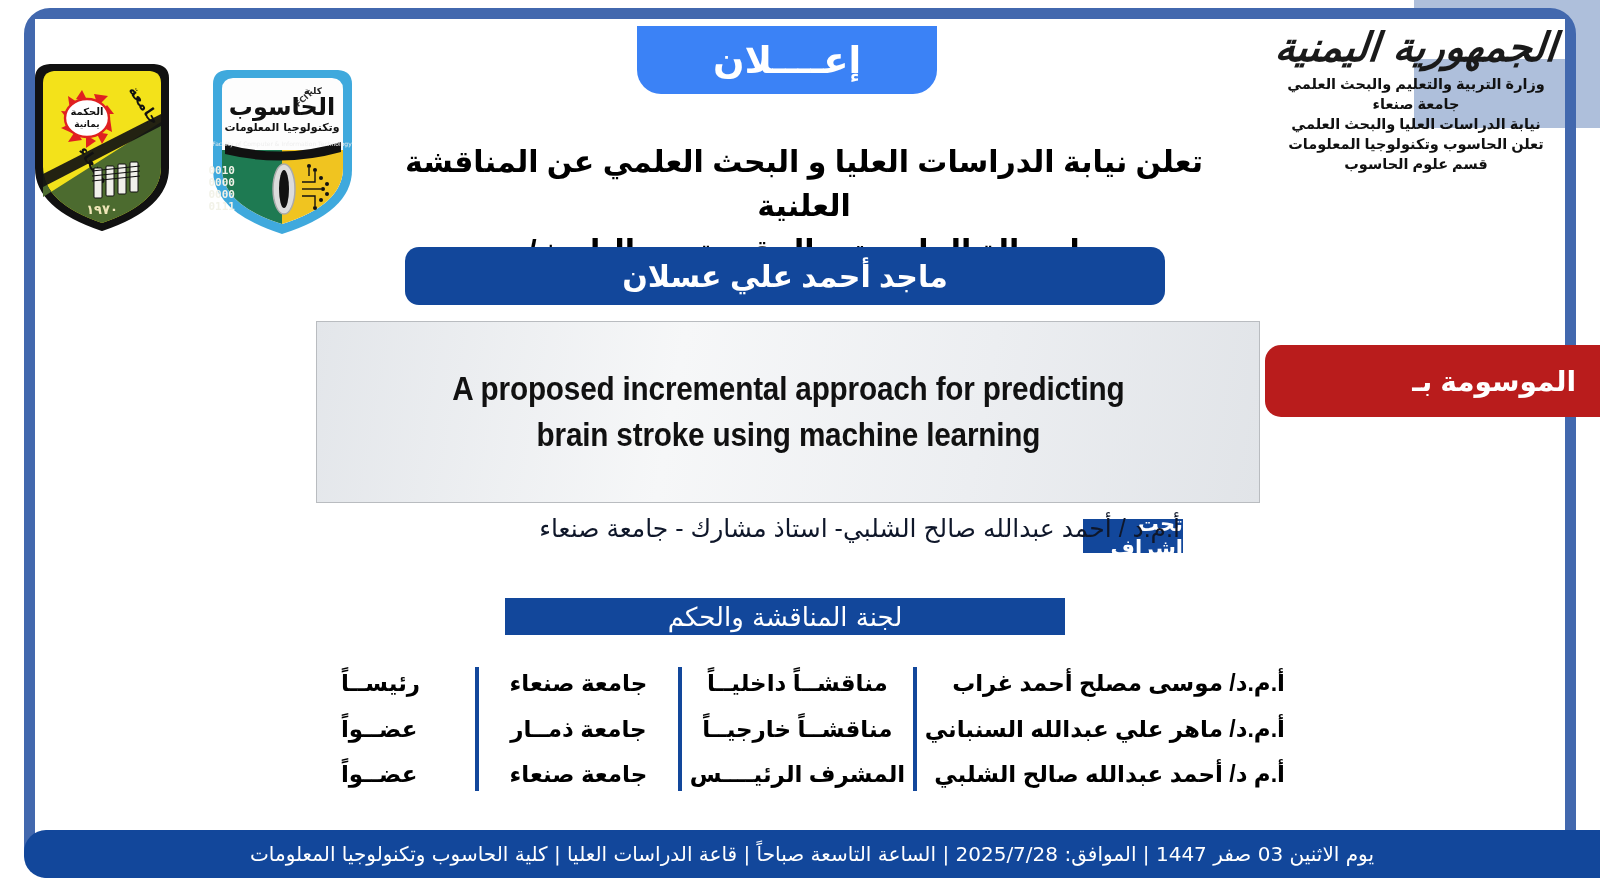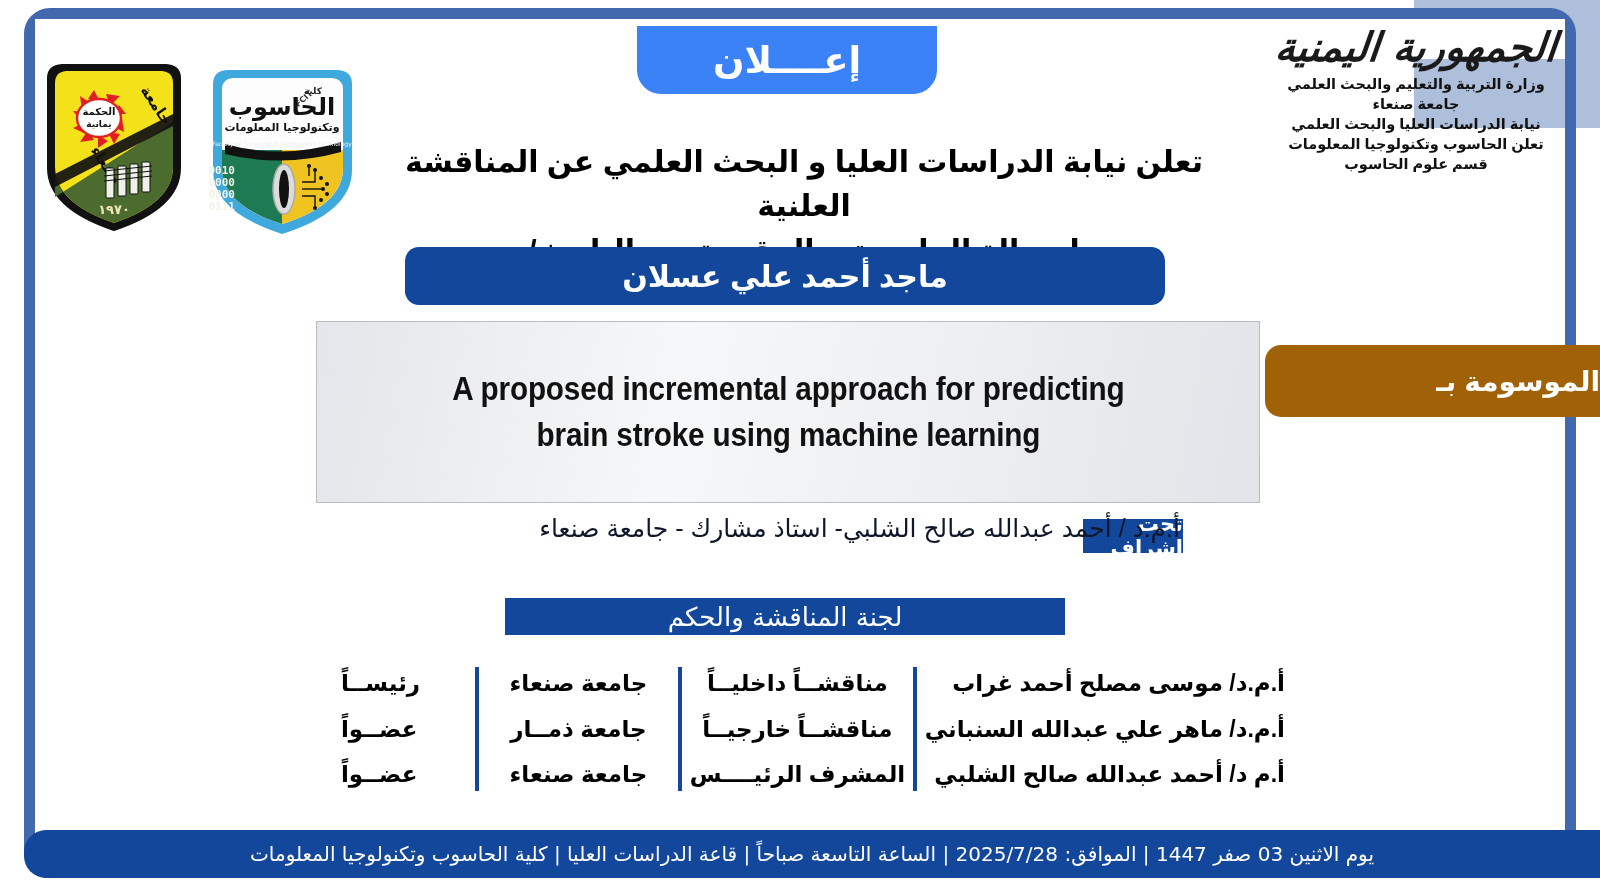--- a/index.html
+++ b/index.html
@@ -32,21 +32,21 @@
   
   .ident{position:absolute;right:34px;top:26px;width:300px;text-align:center;}
   .ident .calli{font-family:"DejaVu Serif",serif;font-size:40px;font-weight:bold;
                 font-style:italic;color:#1a1a1a;line-height:1.05;
                 letter-spacing:-2px;transform:skewX(-6deg);}
   .ident .lines{margin-top:6px;font-size:14.5px;font-weight:bold;color:#111;
                 line-height:1.38;}
 
   
   .logo{position:absolute;}
-  #logo-sanaa{left:40px;top:56px;width:148px;height:180px;}
+  #logo-sanaa{left:28px;top:56px;width:148px;height:180px;}
   #logo-fcit{left:205px;top:58px;width:155px;height:182px;}
 
   
   .body-text{position:absolute;right:396px;top:140px;width:800px;
              text-align:center;font-size:30px;font-weight:bold;color:#000;
              line-height:1.48;}
 
   
   .name-bar{position:absolute;left:405px;top:247px;width:760px;height:58px;
             background:#12479b;border-radius:14px;
@@ -58,22 +58,22 @@
               background:linear-gradient(100deg,#e3e6ea 0%,#f6f7f8 38%,#eceef1 70%,#e1e4e8 100%);
               border:1px solid #b9bcc0;
               display:flex;align-items:center;justify-content:center;}
   .title-card .t{font-size:33px;font-weight:bold;color:#111;text-align:center;
                  line-height:1.38;direction:ltr;letter-spacing:-0.2px;
                  font-family:"Liberation Sans",sans-serif;
                  transform:scaleX(0.9);}
 
   
   .tagged{position:absolute;left:1265px;top:345px;width:335px;height:72px;
-          background:#a16207;border-radius:16px 0 0 16px;
-          display:flex;align-items:center;box-sizing:border-box;}
+          background:#b91c1c;border-radius:16px 0 0 16px;
+          display:flex;align-items:center;padding-right:24px;box-sizing:border-box;}
   .tagged span{color:#fff;font-size:28px;font-weight:bold;}
 
   
   .sup-badge{position:absolute;left:1083px;top:519px;width:100px;height:34px;
              background:#12479b;display:flex;align-items:center;justify-content:center;}
   .sup-badge span{color:#fff;font-size:21px;font-weight:bold;}
   .sup-text{position:absolute;right:420px;top:514px;width:860px;text-align:right;
             font-size:25px;font-weight:normal;color:#0f172a;}
 
   

